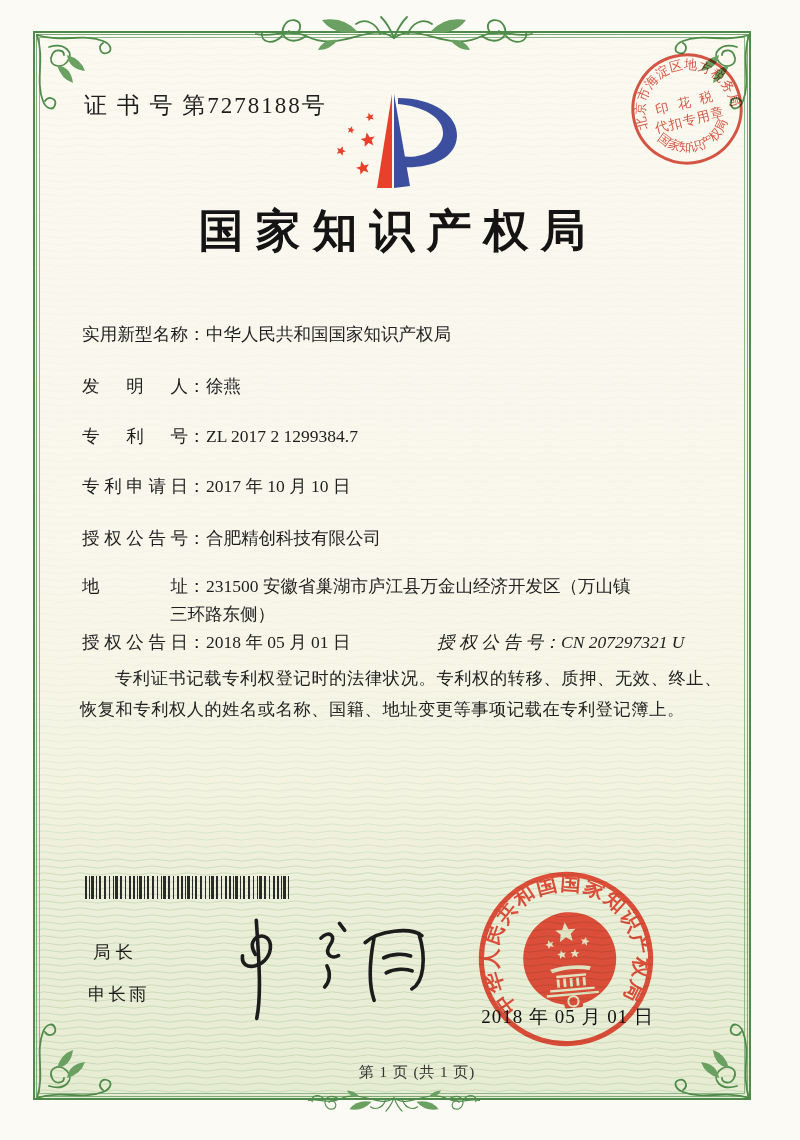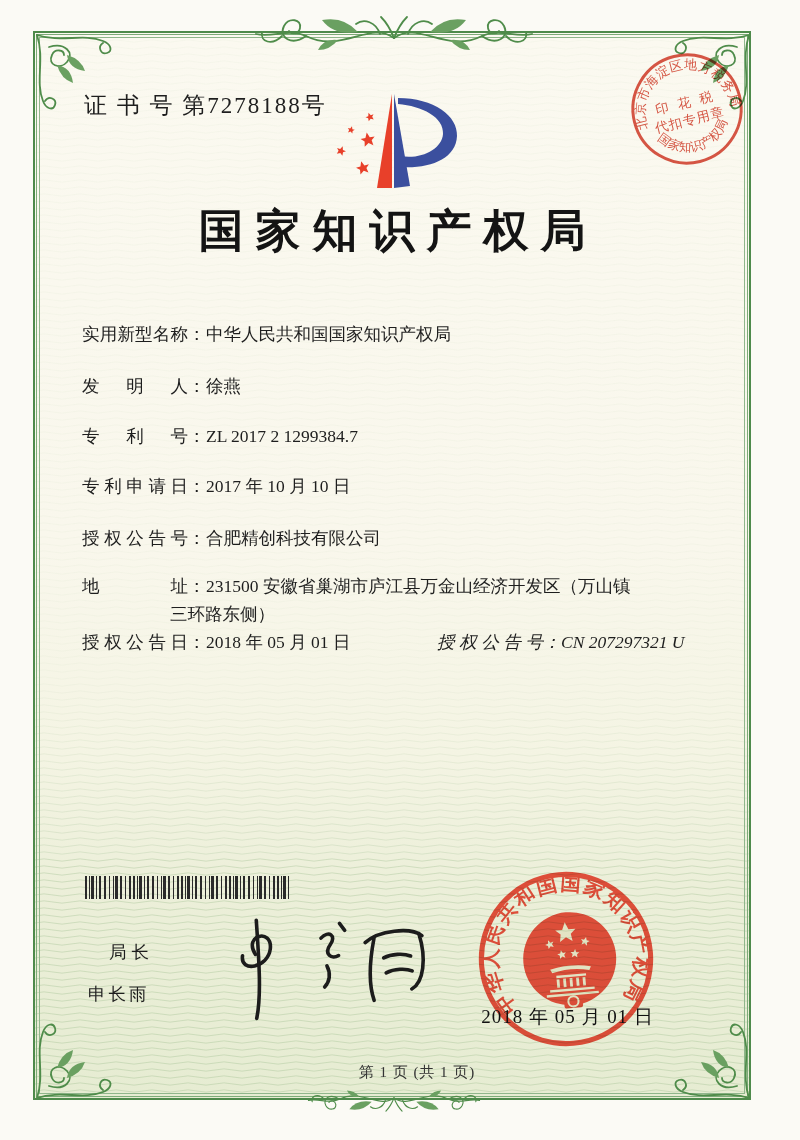--- a/index.html
+++ b/index.html
@@ -32,21 +32,21 @@
   .fcolon{display:inline-block;width:18px;}
   .r1{top:322px}.r2{top:374px}.r3{top:424px}.r4{top:474px}.r5{top:526px}.r6{top:574px}.r7{top:630px}
   .addr-line2{position:absolute;left:170px;top:602px;font-size:17.5px;z-index:4;}
   .grant2{position:absolute;left:355px;top:0;font-style:italic;}
   
   .paras{position:absolute;left:80px;top:664px;width:642px;z-index:4;}
   .paras p{margin:0;font-size:17.2px;line-height:30.6px;text-indent:35px;text-align:justify;letter-spacing:.6px;color:#222;}
   
   .barcode{position:absolute;left:85px;top:876px;width:212px;height:23px;z-index:4;font-size:0;}
   .barcode span{display:inline-block;height:100%;background:#2a2a2a;vertical-align:top;}
-  .signer-title{position:absolute;left:93px;top:940px;font-size:17.5px;letter-spacing:5px;z-index:4;margin-left:16px;}
+  .signer-title{position:absolute;left:93px;top:940px;font-size:17.5px;letter-spacing:5px;z-index:4;}
   .signer-name{position:absolute;left:88px;top:982px;font-size:17.5px;letter-spacing:3px;z-index:4;}
   .signature{position:absolute;left:210px;top:912px;z-index:6;transform:rotate(-2deg);}
   .official-seal{position:absolute;left:473px;top:866px;z-index:5;transform:rotate(-5deg);
                  opacity:.92;mix-blend-mode:multiply;}
   .seal-date{position:absolute;left:470px;top:1004px;width:195px;text-align:center;
              font-size:19px;letter-spacing:1px;color:#111;z-index:6;}
   .page-footer{position:absolute;left:33px;top:1063px;width:768px;text-align:center;
                font-size:15px;letter-spacing:1px;color:#333;z-index:4;}
   .seal-red{fill:#ee4433;}
   .stamp-red{fill:#d4402e;}
@@ -295,20 +295,21 @@
 </div>
 <div class="addr-line2">三环路东侧）</div>
 <div class="frow r7">
   <span class="flabel">授权公告日</span><span class="fcolon">：</span><span>2018 年 05 月 01 日</span>
   <span class="grant2">
     <span class="flabel">授权公告号</span><span class="fcolon">：</span><span>CN 207297321 U</span>
   </span>
 </div>
 
 <div class="paras">
+  <p>专利证书记载专利权登记时的法律状况。专利权的转移、质押、无效、终止、恢复和专利权人的姓名或名称、国籍、地址变更等事项记载在专利登记簿上。</p>
 </div>
 
 <div class="barcode"><span style="width:2px;margin-right:2px"></span><span style="width:1px;margin-right:1px"></span><span style="width:3px;margin-right:2px"></span><span style="width:1px;margin-right:2px"></span><span style="width:2px;margin-right:3px"></span><span style="width:2px;margin-right:3px"></span><span style="width:1px;margin-right:3px"></span><span style="width:1px;margin-right:1px"></span><span style="width:3px;margin-right:2px"></span><span style="width:2px;margin-right:3px"></span><span style="width:1px;margin-right:3px"></span><span style="width:2px;margin-right:2px"></span><span style="width:2px;margin-right:2px"></span><span style="width:1px;margin-right:1px"></span><span style="width:3px;margin-right:2px"></span><span style="width:1px;margin-right:2px"></span><span style="width:2px;margin-right:3px"></span><span style="width:2px;margin-right:3px"></span><span style="width:1px;margin-right:3px"></span><span style="width:1px;margin-right:1px"></span><span style="width:3px;margin-right:2px"></span><span style="width:2px;margin-right:3px"></span><span style="width:1px;margin-right:3px"></span><span style="width:2px;margin-right:2px"></span><span style="width:2px;margin-right:2px"></span><span style="width:1px;margin-right:1px"></span><span style="width:3px;margin-right:2px"></span><span style="width:1px;margin-right:2px"></span><span style="width:2px;margin-right:3px"></span><span style="width:2px;margin-right:3px"></span><span style="width:1px;margin-right:3px"></span><span style="width:1px;margin-right:1px"></span><span style="width:3px;margin-right:2px"></span><span style="width:2px;margin-right:3px"></span><span style="width:1px;margin-right:3px"></span><span style="width:2px;margin-right:2px"></span><span style="width:2px;margin-right:2px"></span><span style="width:1px;margin-right:1px"></span><span style="width:3px;margin-right:2px"></span><span style="width:1px;margin-right:2px"></span><span style="width:2px;margin-right:3px"></span><span style="width:2px;margin-right:3px"></span><span style="width:1px;margin-right:3px"></span><span style="width:1px;margin-right:1px"></span><span style="width:3px;margin-right:2px"></span><span style="width:2px;margin-right:3px"></span><span style="width:1px;margin-right:3px"></span><span style="width:2px;margin-right:2px"></span><span style="width:2px;margin-right:2px"></span><span style="width:1px;margin-right:1px"></span><span style="width:3px;margin-right:2px"></span><span style="width:1px;margin-right:2px"></span></div>
 <div class="signer-title">局长</div>
 <div class="signer-name">申长雨</div>
 
 <svg class="signature" width="230" height="112" viewBox="0 0 230 112">
   <g fill="none" stroke="#1c1c1c" stroke-width="3.6" stroke-linecap="round">
     <path d="M46,40 C34,20 64,14 61,35 C58,54 30,58 33,41"></path>
     <path d="M48,6 C49,40 51,80 45,104"></path>

